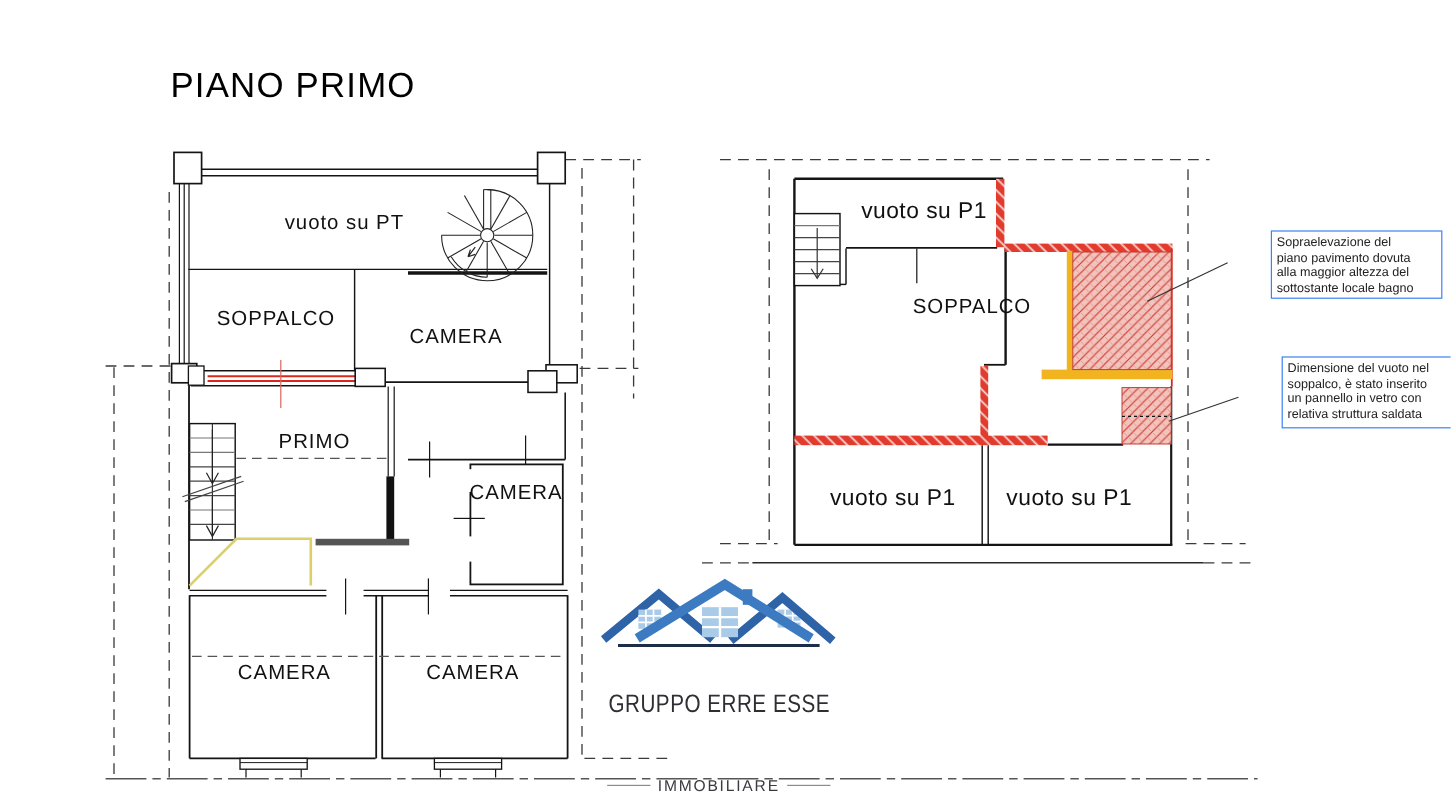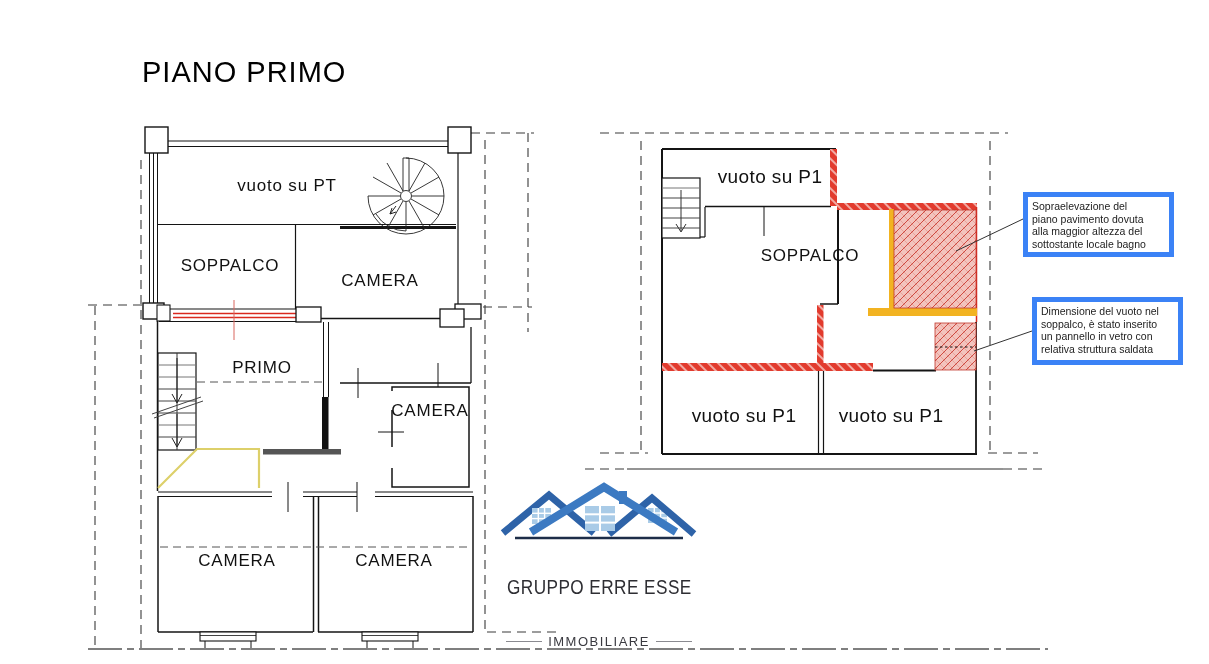--- a/index.html
+++ b/index.html
@@ -10,33 +10,34 @@
   .plan-svg{position:absolute;left:0;top:0;}
   .plan-title{
     position:absolute;font-size:29px;letter-spacing:1px;color:#000;white-space:nowrap;
   }
   .room-label{
     position:absolute;transform:translate(-50%,-50%);font-size:17px;letter-spacing:.8px;
     color:#111;white-space:nowrap;
   }
   .room-label.small{font-size:19px;letter-spacing:.4px;}
   .annotation{
-    position:absolute;border:5px solid #3b82f6;background:#fff;
+    position:absolute;border:1px solid #3b82f6;background:#fff;
     font-size:10.5px;line-height:12.6px;color:#222;padding:3px 4px 2px 4px;
     white-space:pre-line;
+    margin-left:36px;
   }
   .logo{
     position:absolute;left:497px;top:466px;width:204px;display:flex;
     flex-direction:column;align-items:center;gap:32px;
   }
   .logo-company{
     margin-top:2px;font-size:20px;color:#2e2e33;letter-spacing:.5px;white-space:nowrap;
   }
   .logo-company span{display:inline-block;transform:scale(.86,1.05);transform-origin:center;}
-  .logo-tagline-row{display:flex;align-items:center;gap:6px;margin-top:3px;}
+  .logo-tagline-row{display:flex;align-items:center;gap:6px;margin-top:16px;}
   .logo-rule{width:36px;height:0;border-top:1.5px solid #8a8a90;}
   .logo-tagline{font-size:13px;letter-spacing:1.5px;color:#3a3a40;white-space:nowrap;}
 </style>
 </head>
 <body>
 
 <div class="canvas">
 
   <svg class="plan-svg" width="1209" height="664" viewBox="0 0 1209 664">
     <defs>

